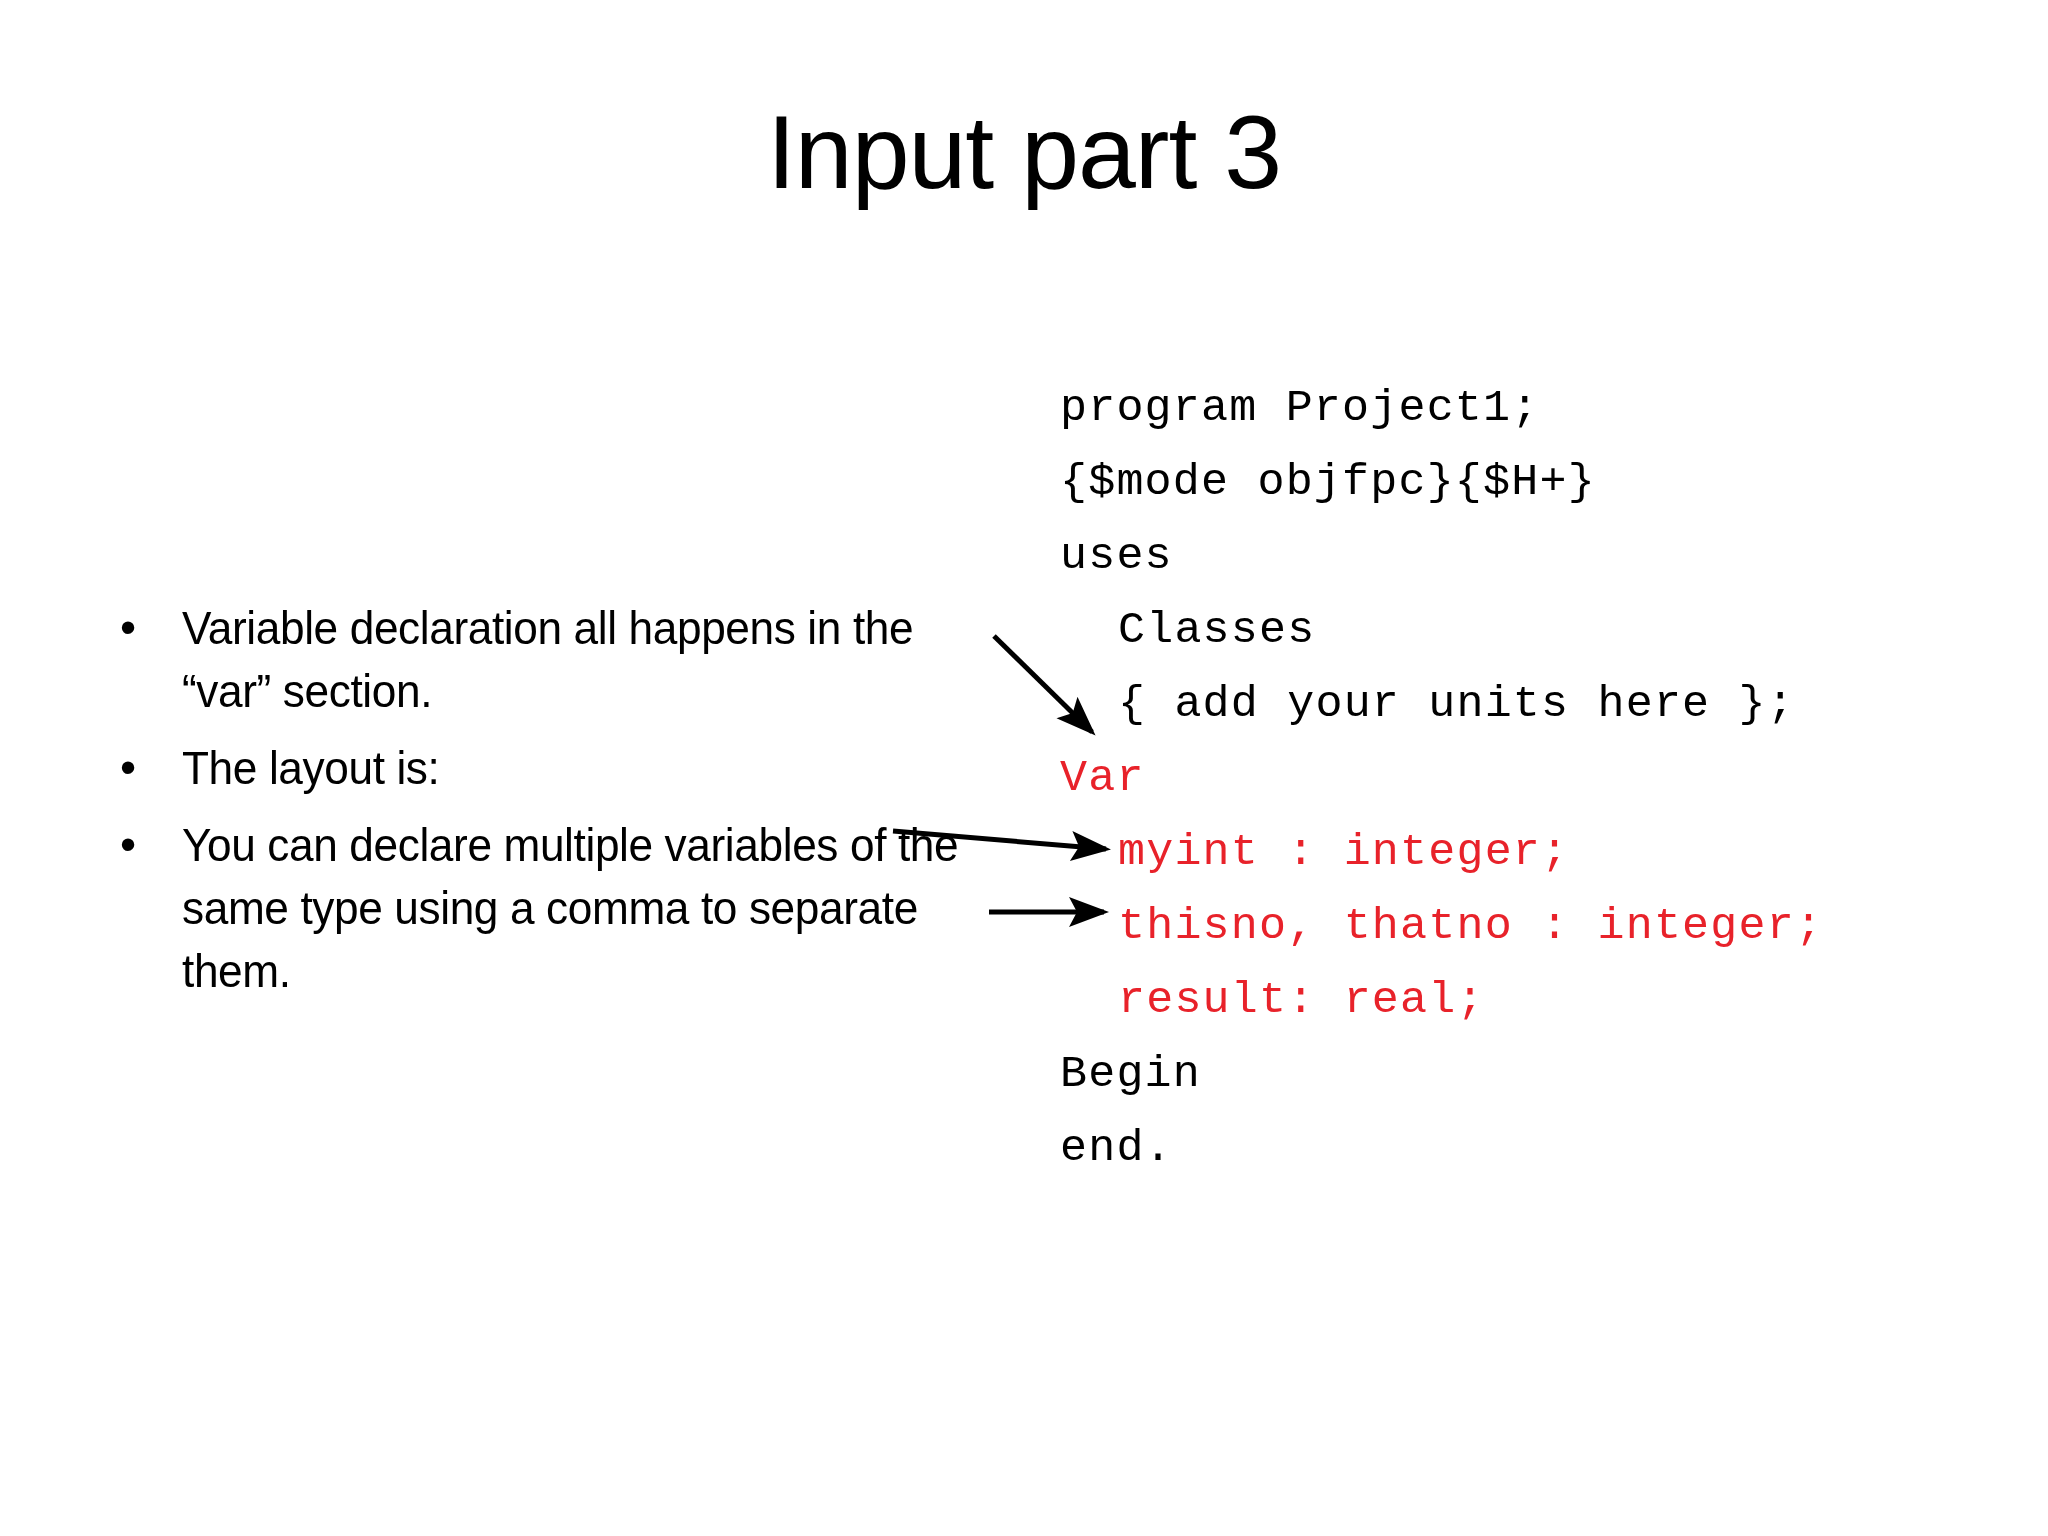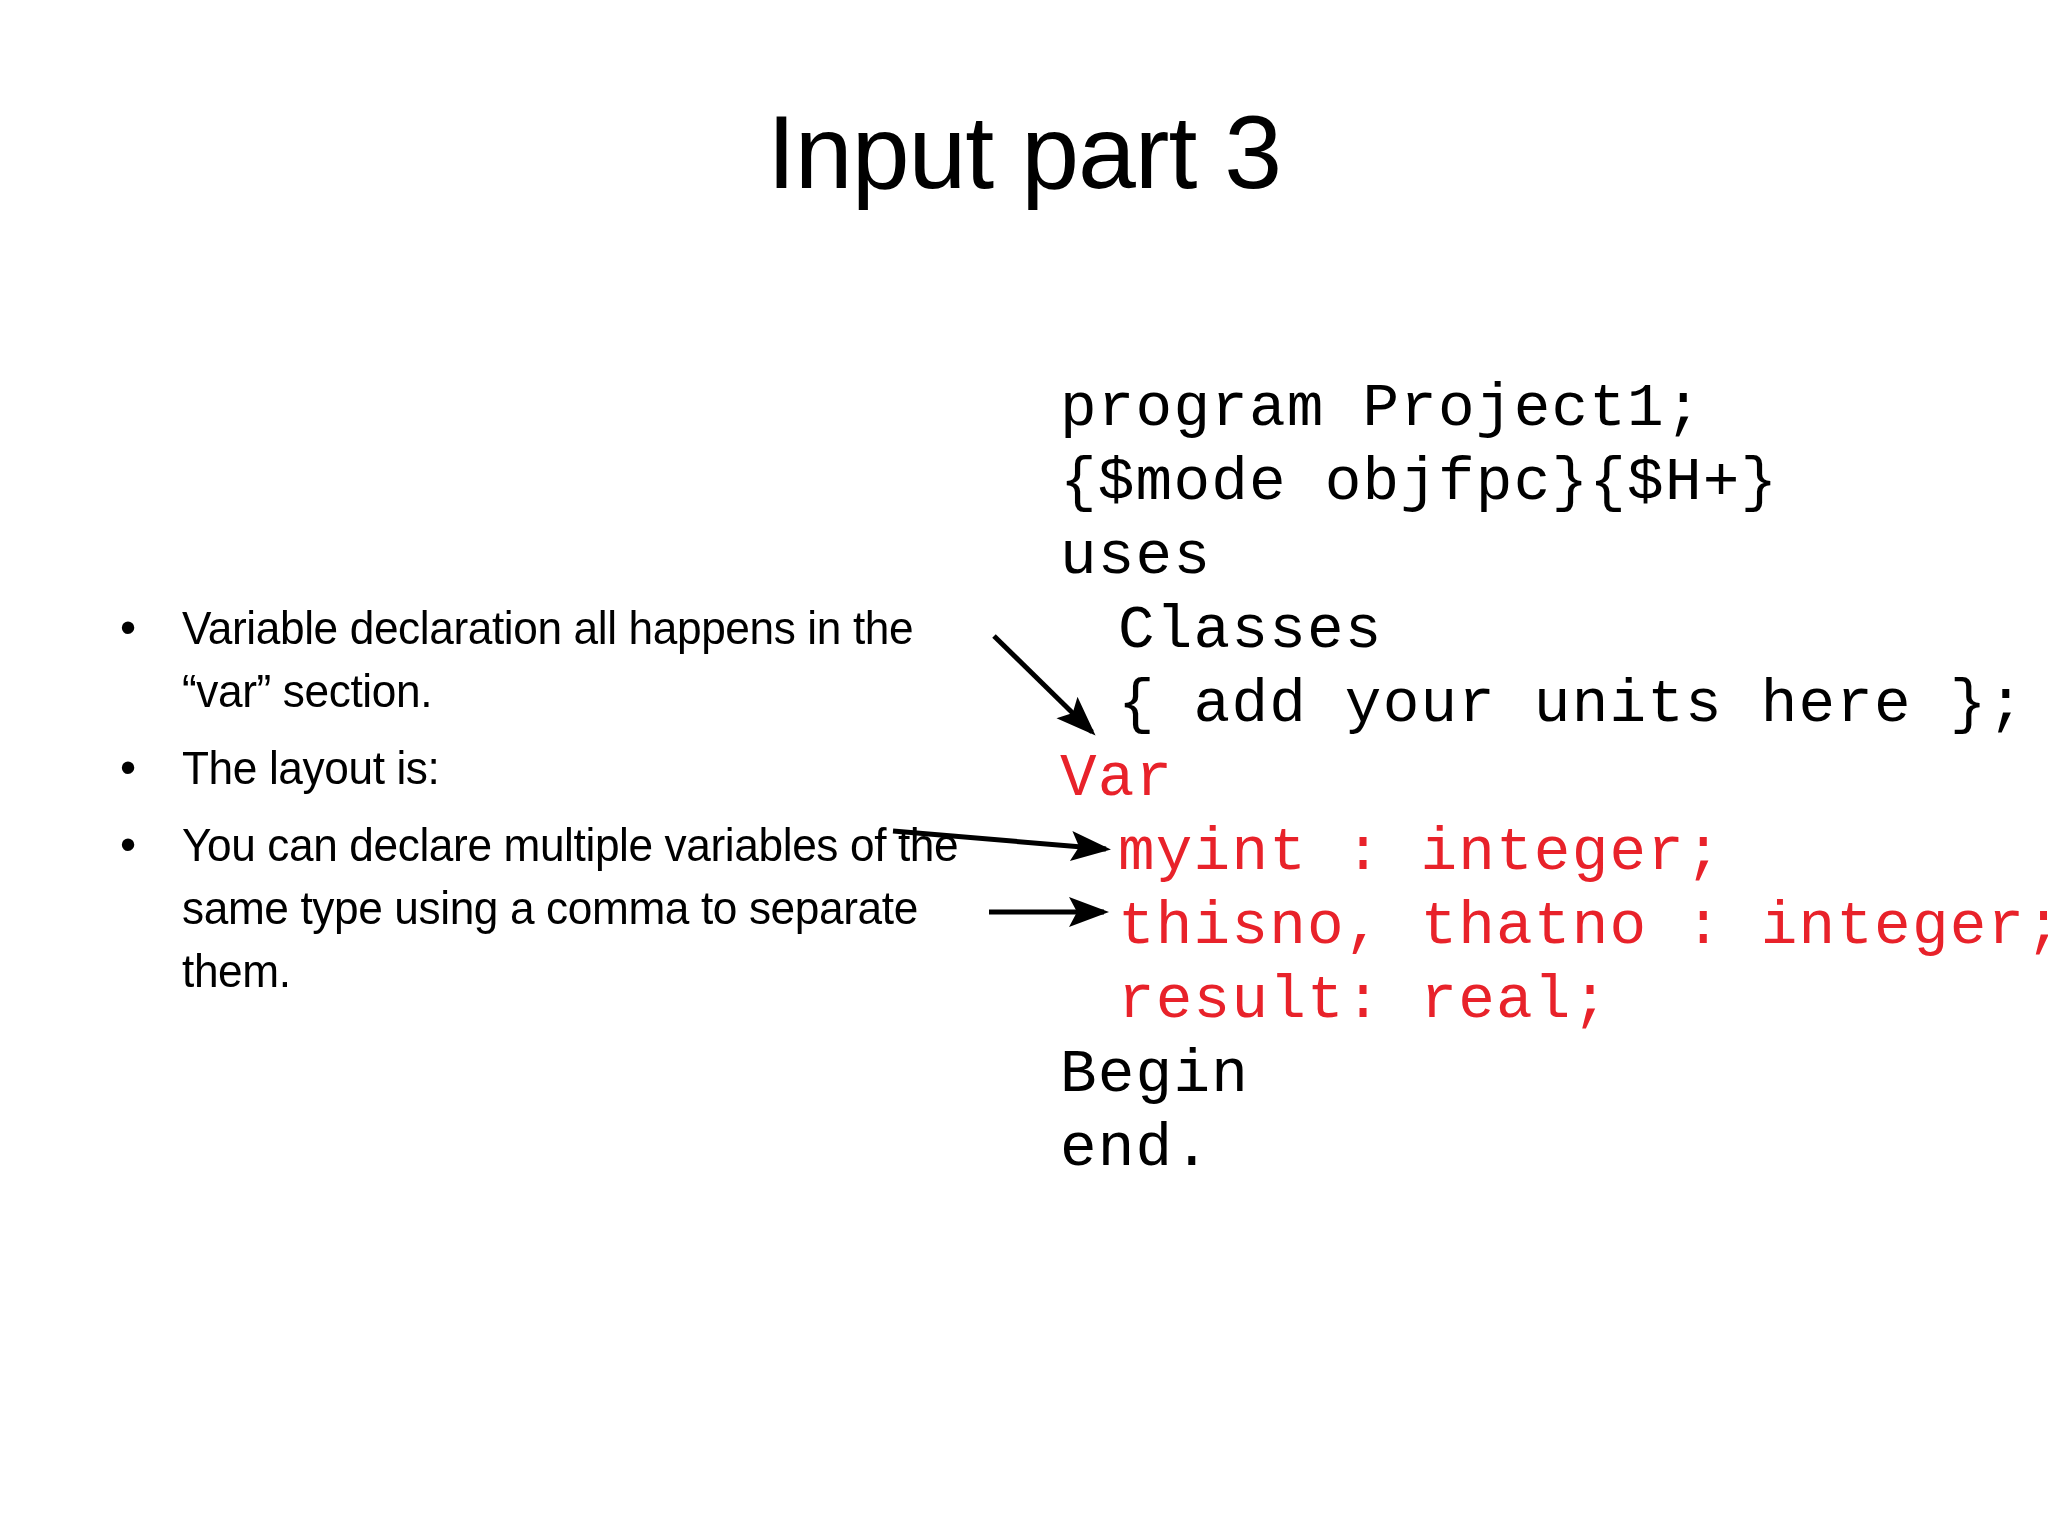--- a/index.html
+++ b/index.html
@@ -81,21 +81,21 @@
     white-space: pre;
   }
 
   
   #code-column {
     position: absolute;
     left: 1060px;
     top: 372px;
     width: 940px;
     font-family: "Liberation Mono", "DejaVu Sans Mono", monospace;
-    font-size: 61px;
+    font-size: 45px;
     line-height: 74px;
     white-space: pre;
   }
   .code-line {
     white-space: pre;
     letter-spacing: 1.2px;
   }
 
   
   #arrow-layer {

